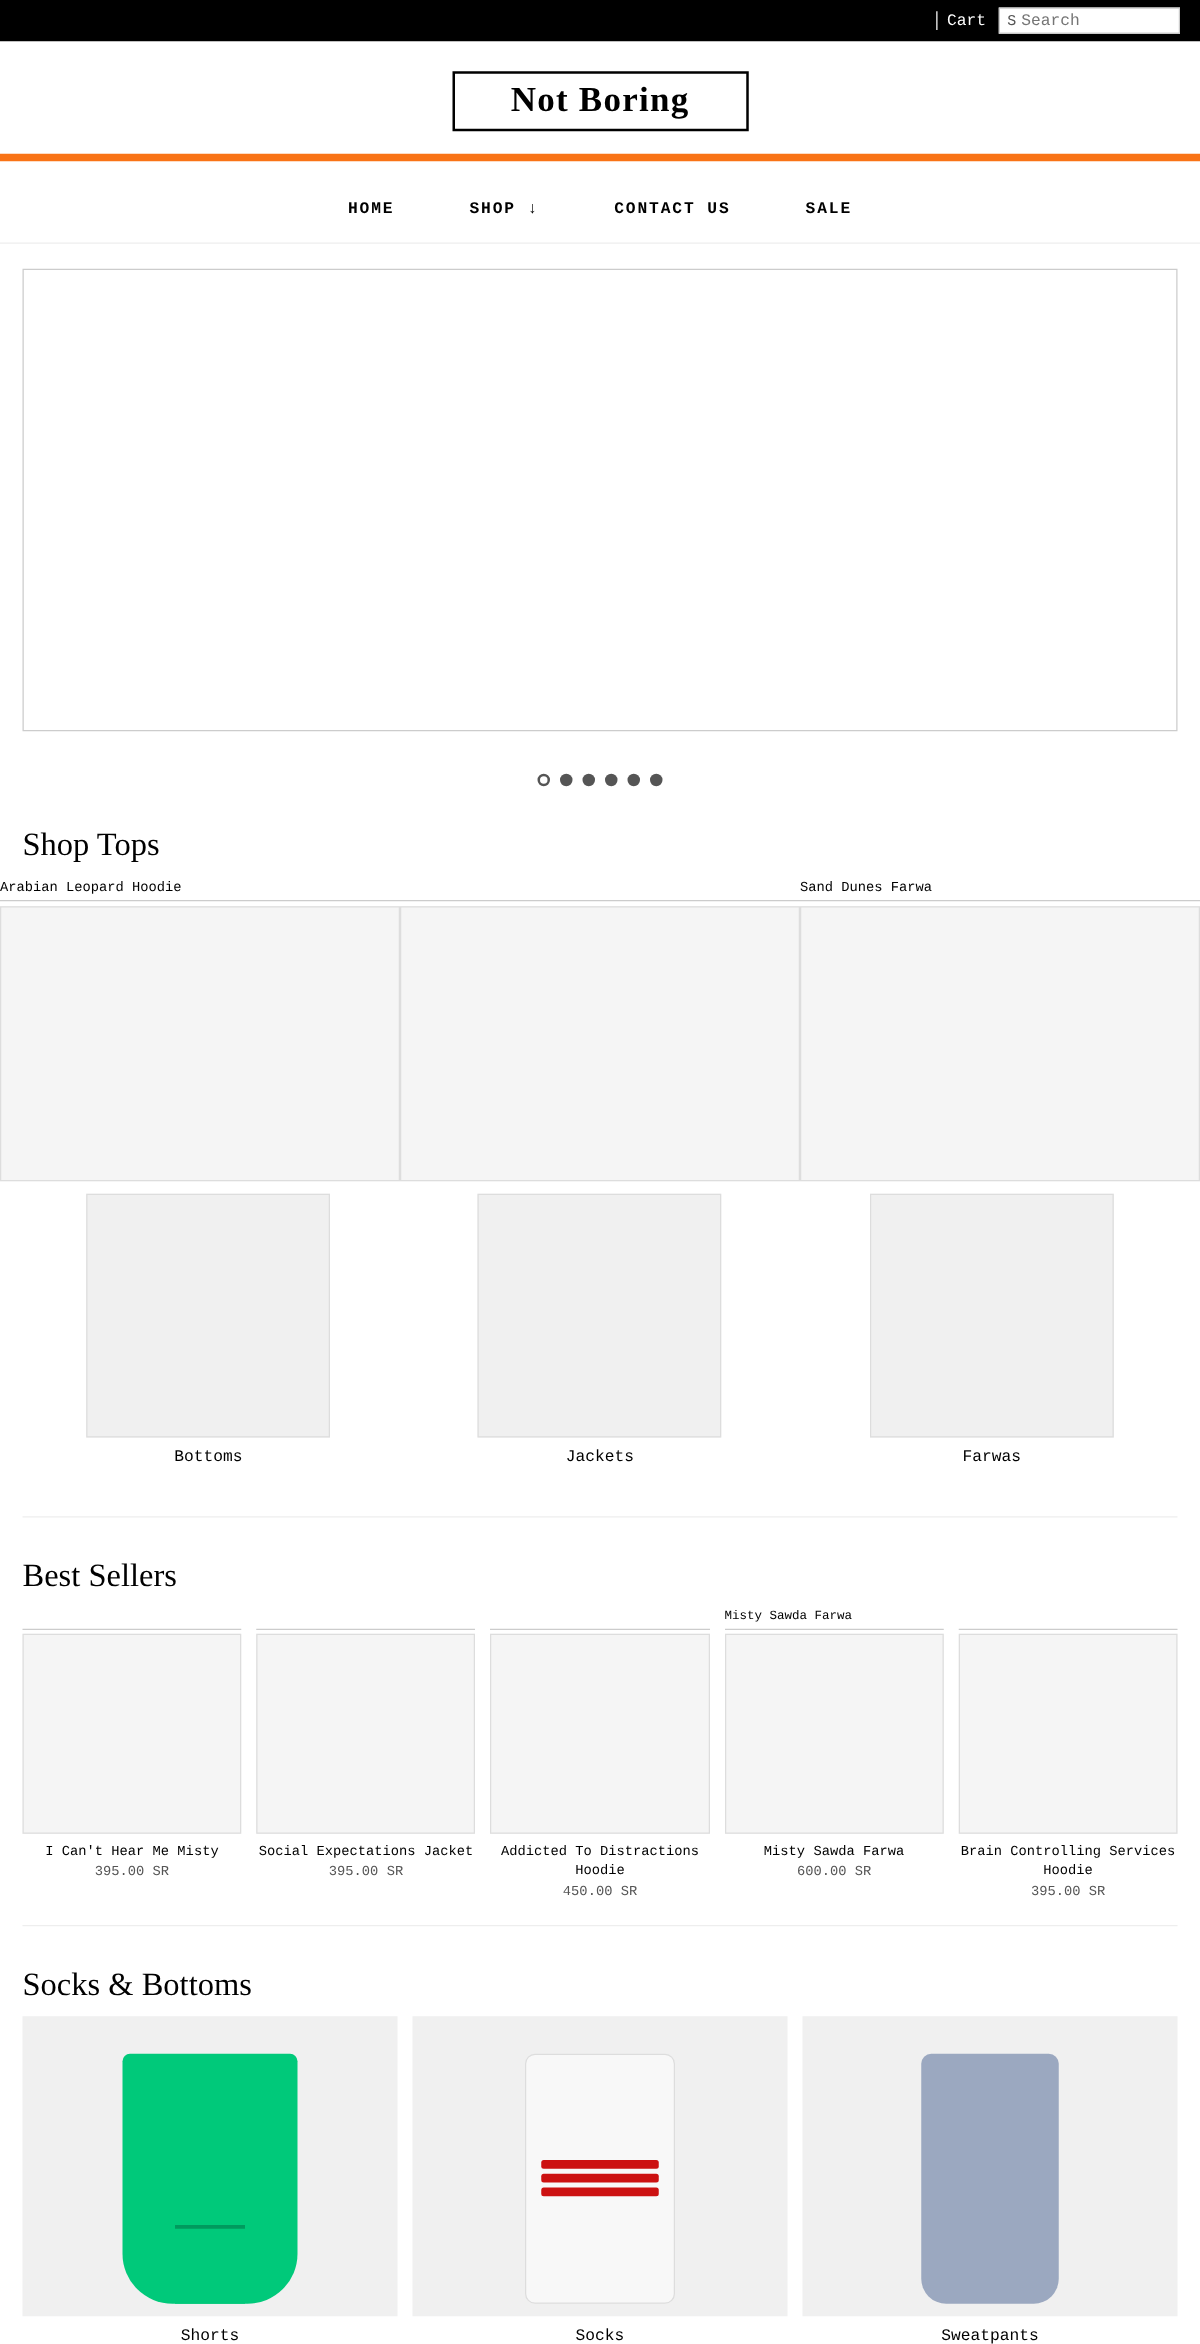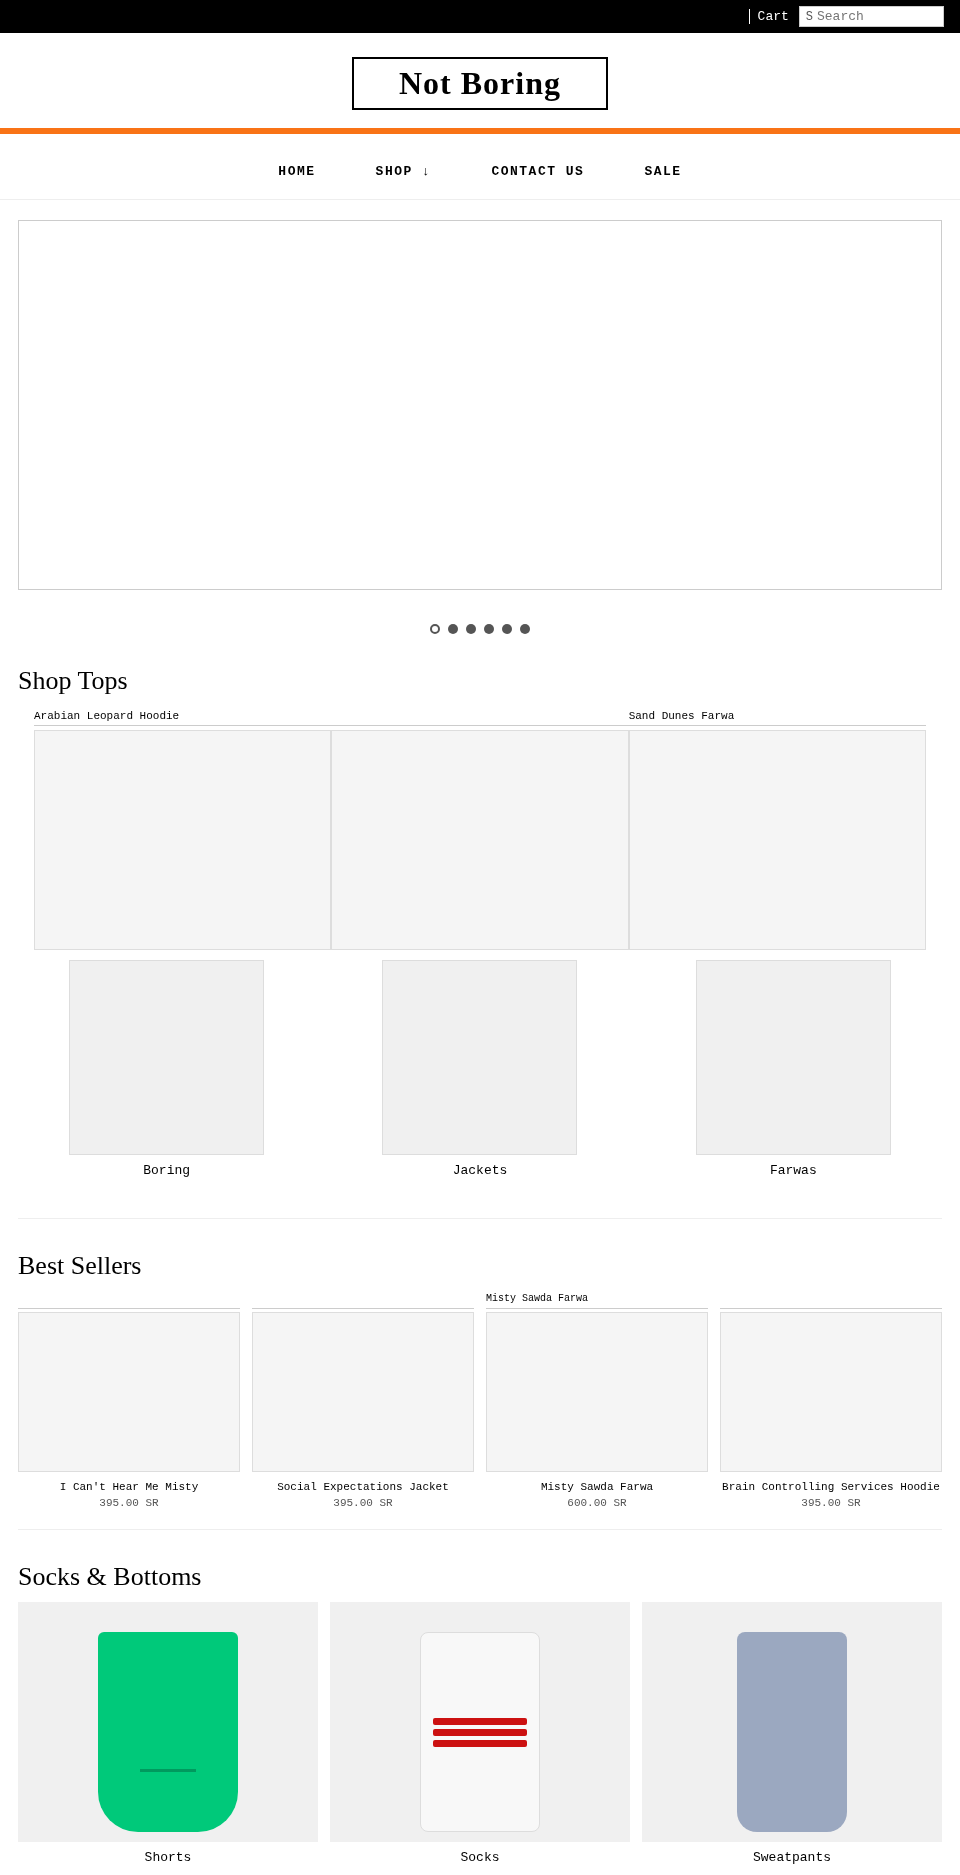--- a/index.html
+++ b/index.html
@@ -43,21 +43,21 @@
     }
 
     
     .header {
       display: flex;
       justify-content: center;
       align-items: center;
       padding: 24px 0 18px;
     }
     .site-title {
-      font-size: 32px;
+      font-size: 28px;
       font-weight: 900;
       letter-spacing: 1px;
       border: 2px solid #000;
       padding: 6px 45px;
       font-family: 'Georgia', serif;
     }
 
     
     .nav {
       display: flex;
@@ -107,21 +107,21 @@
       font-size: 26px;
       font-weight: 400;
       padding: 22px 18px 10px;
       font-family: 'Georgia', serif;
     }
 
     
     .shop-tops-grid {
       display: flex;
       gap: 0;
-      padding: 0 34px;
+      padding: 0 0;
       margin-bottom: 10px;
     }
     .top-item {
       flex: 1;
       display: flex;
       flex-direction: column;
     }
     .top-item-label {
       font-size: 11px;
       font-family: 'Courier New', monospace;
@@ -327,21 +327,21 @@
   </div>
   <div class="top-item">
     <div class="top-item-label">Sand Dunes Farwa</div>
     <div class="top-item-img"></div>
   </div>
 </div>
 
 <div class="category-row">
   <div class="category-item">
     <div class="category-img"></div>
-    <span class="category-label">Boring</span>
+    <span class="category-label">Bottoms</span>
   </div>
   <div class="category-item">
     <div class="category-img"></div>
     <span class="category-label">Jackets</span>
   </div>
   <div class="category-item">
     <div class="category-img"></div>
     <span class="category-label">Farwas</span>
   </div>
 </div>
@@ -354,20 +354,26 @@
     <div class="bs-label"></div>
     <div class="bs-img"></div>
     <div class="bs-caption">I Can't Hear Me Misty</div>
     <div class="bs-price">395.00 SR</div>
   </div>
   <div class="bs-item">
     <div class="bs-label"></div>
     <div class="bs-img"></div>
     <div class="bs-caption">Social Expectations Jacket</div>
     <div class="bs-price">395.00 SR</div>
+  </div>
+  <div class="bs-item">
+    <div class="bs-label"></div>
+    <div class="bs-img"></div>
+    <div class="bs-caption">Addicted To Distractions Hoodie</div>
+    <div class="bs-price">450.00 SR</div>
   </div>
   <div class="bs-item">
     <div class="bs-label">Misty Sawda Farwa</div>
     <div class="bs-img"></div>
     <div class="bs-caption">Misty Sawda Farwa</div>
     <div class="bs-price">600.00 SR</div>
   </div>
   <div class="bs-item">
     <div class="bs-label"></div>
     <div class="bs-img"></div>

